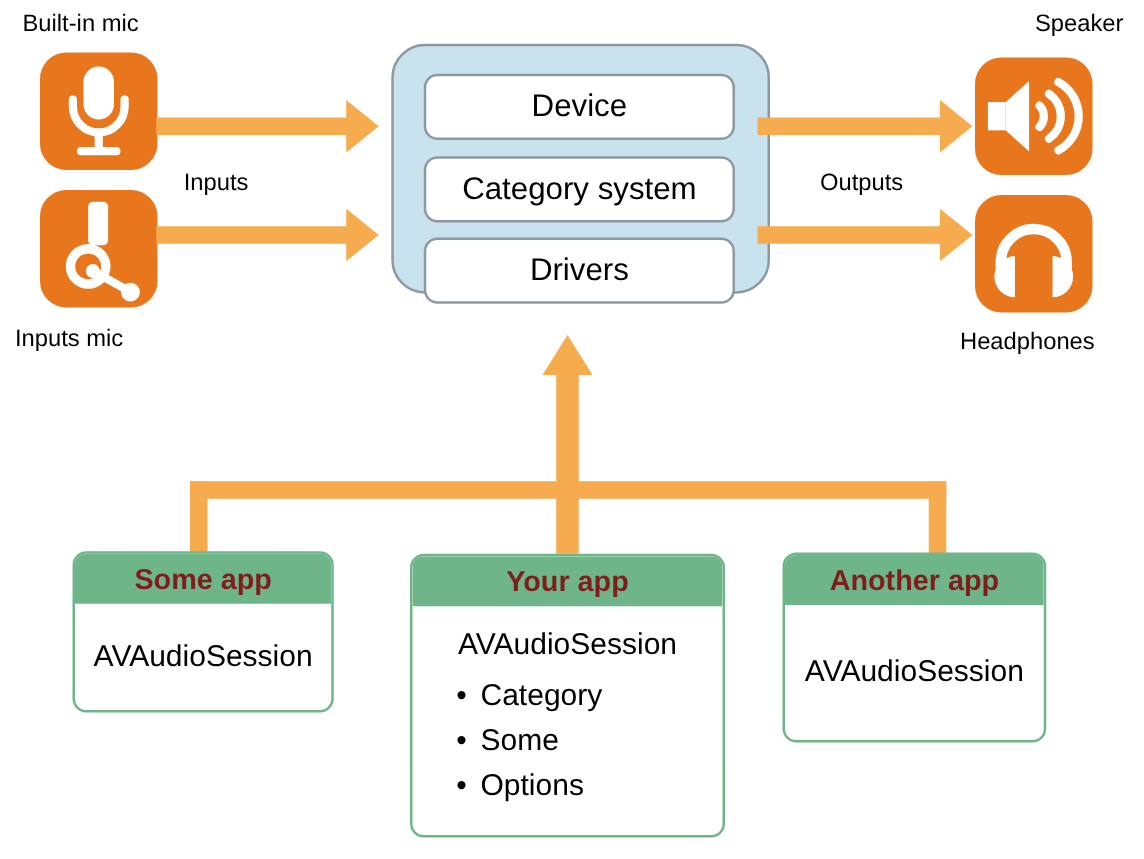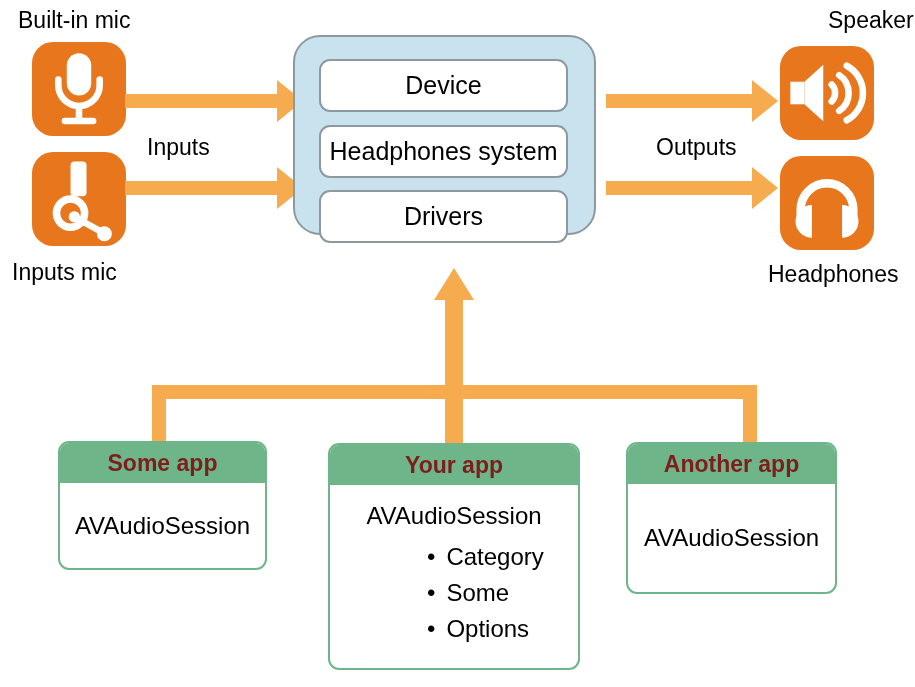--- a/index.html
+++ b/index.html
@@ -6,21 +6,21 @@
   .canvas{
     position:relative;
     width:915px;height:687px;
     background:#fff;
     font-family:"Liberation Sans",sans-serif;
     color:#000;
     overflow:hidden;
   }
   .lbl{
     position:absolute;
-    font-size:23px;
+    font-size:19px;
     line-height:28px;
     white-space:nowrap;
   }
   
   .dev-icon{
     position:absolute;
     width:94px;height:94px;
     border-radius:21px;
     background:var(--icon-orange,#E8761C);
   }
@@ -50,21 +50,21 @@
     background:var(--arrow-orange,#F6AB4F);
   }
   
   .conn{position:absolute;background:var(--arrow-orange,#F6AB4F);}
   .conn-h{left:152px;top:385px;width:605px;height:14px;}
   .conn-v{top:385px;width:14px;height:58px;}
   .conn-v.left{left:152px;}
   .conn-v.right{left:743px;}
   
   .system-box{
-    position:absolute;left:293px;top:35px;width:303px;height:200px;
+    position:absolute;left:313px;top:35px;width:303px;height:200px;
     box-sizing:border-box;
     background:var(--system-blue,#C9E3EE);
     border:2px solid var(--system-border,#8E999F);
     border-radius:27px;
   }
   .layer{
     position:absolute;left:24px;right:26px;height:53px;
     box-sizing:border-box;
     background:#fff;
     border:2px solid var(--system-border,#8E999F);
@@ -100,22 +100,21 @@
   .app-body-list{
     padding-top:16px;
     font-size:24px;
   }
   .session-title{
     text-align:center;
     line-height:30px;
     margin-bottom:8px;
   }
   .bullet-list{
-    padding-left:70px;
-    margin-left:27px;
+    padding-left:35px;
   }
   .bullet-item{
     line-height:36px;
   }
   .bullet-item::before{
     content:"\2022";
     margin-right:11px;
   }
 </style>
 </head>
@@ -152,21 +151,21 @@
     <div class="shaft"></div>
     <div class="head"></div>
   </div>
   <div class="arrow-right" style="left:125px;top:167px;width:178px;">
     <div class="shaft"></div>
     <div class="head"></div>
   </div>
 
   <div class="system-box">
     <div class="layer l0">Device</div>
-    <div class="layer l1">Headphones system</div>
+    <div class="layer l1">Category system</div>
     <div class="layer l2">Drivers</div>
   </div>
 
   <div class="arrow-right" style="left:606px;top:80px;width:172px;">
     <div class="shaft"></div>
     <div class="head"></div>
   </div>
   <div class="arrow-right" style="left:606px;top:167px;width:172px;">
     <div class="shaft"></div>
     <div class="head"></div>

